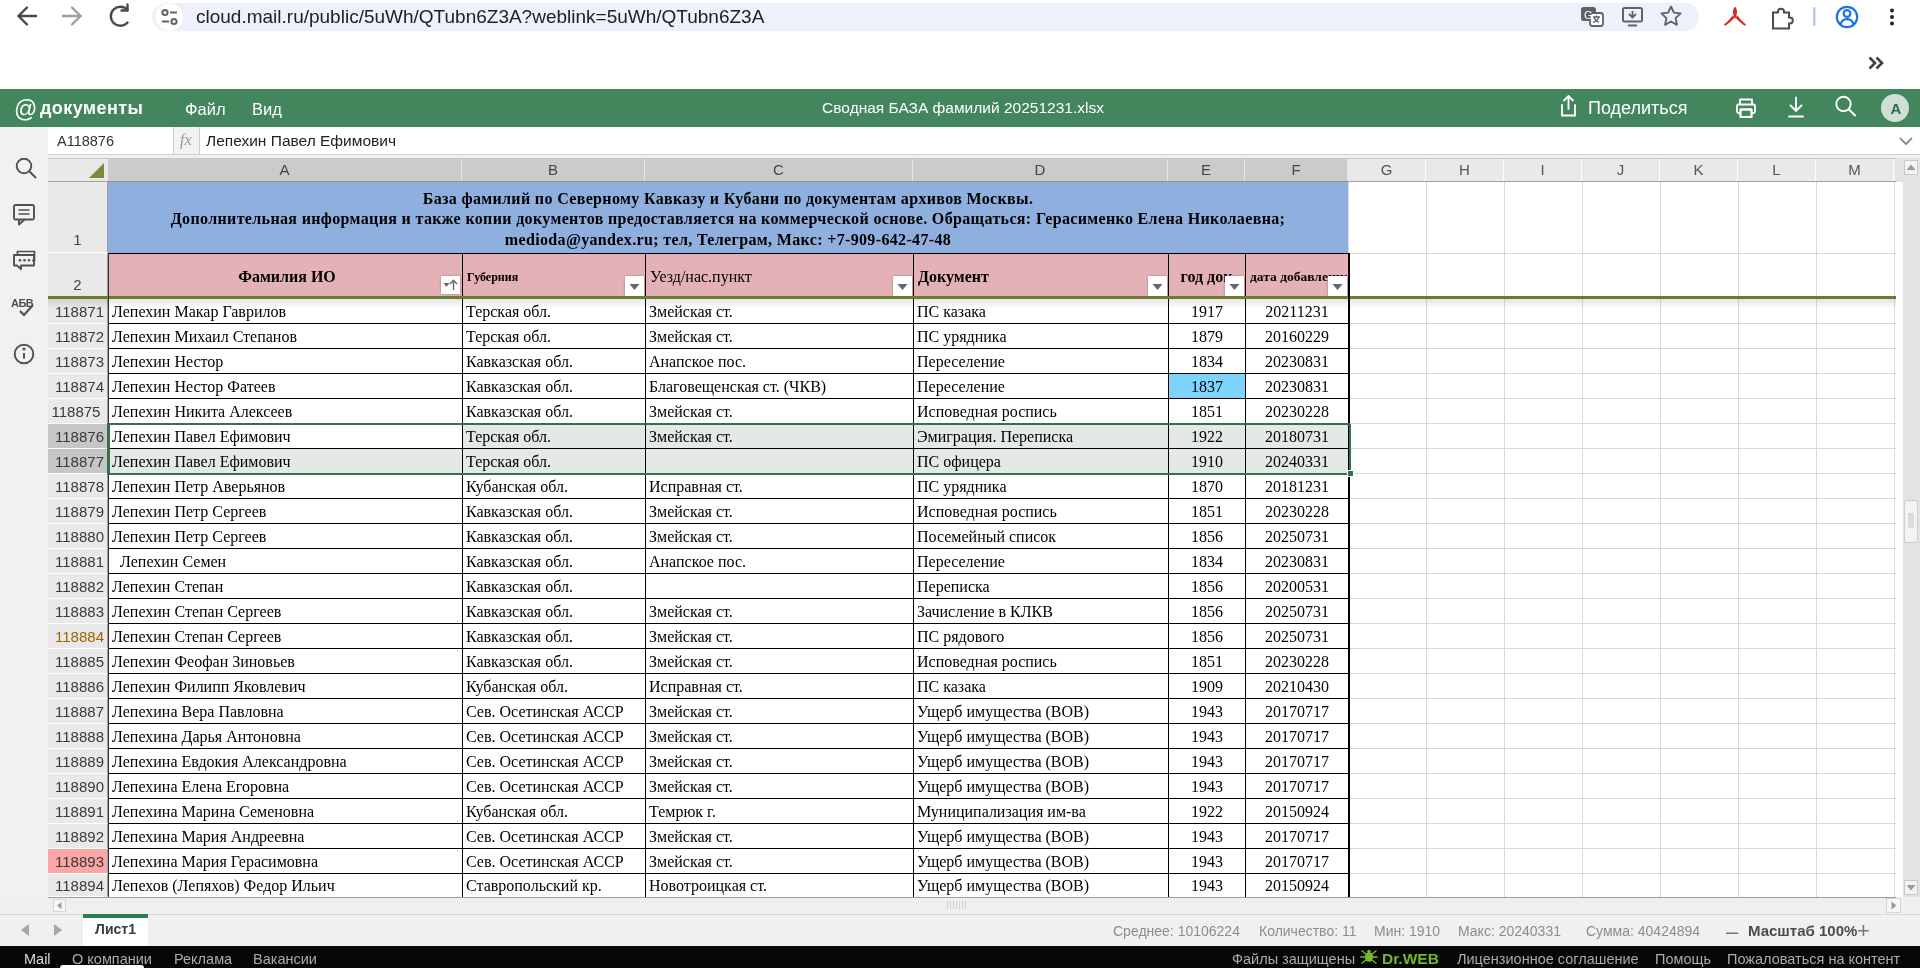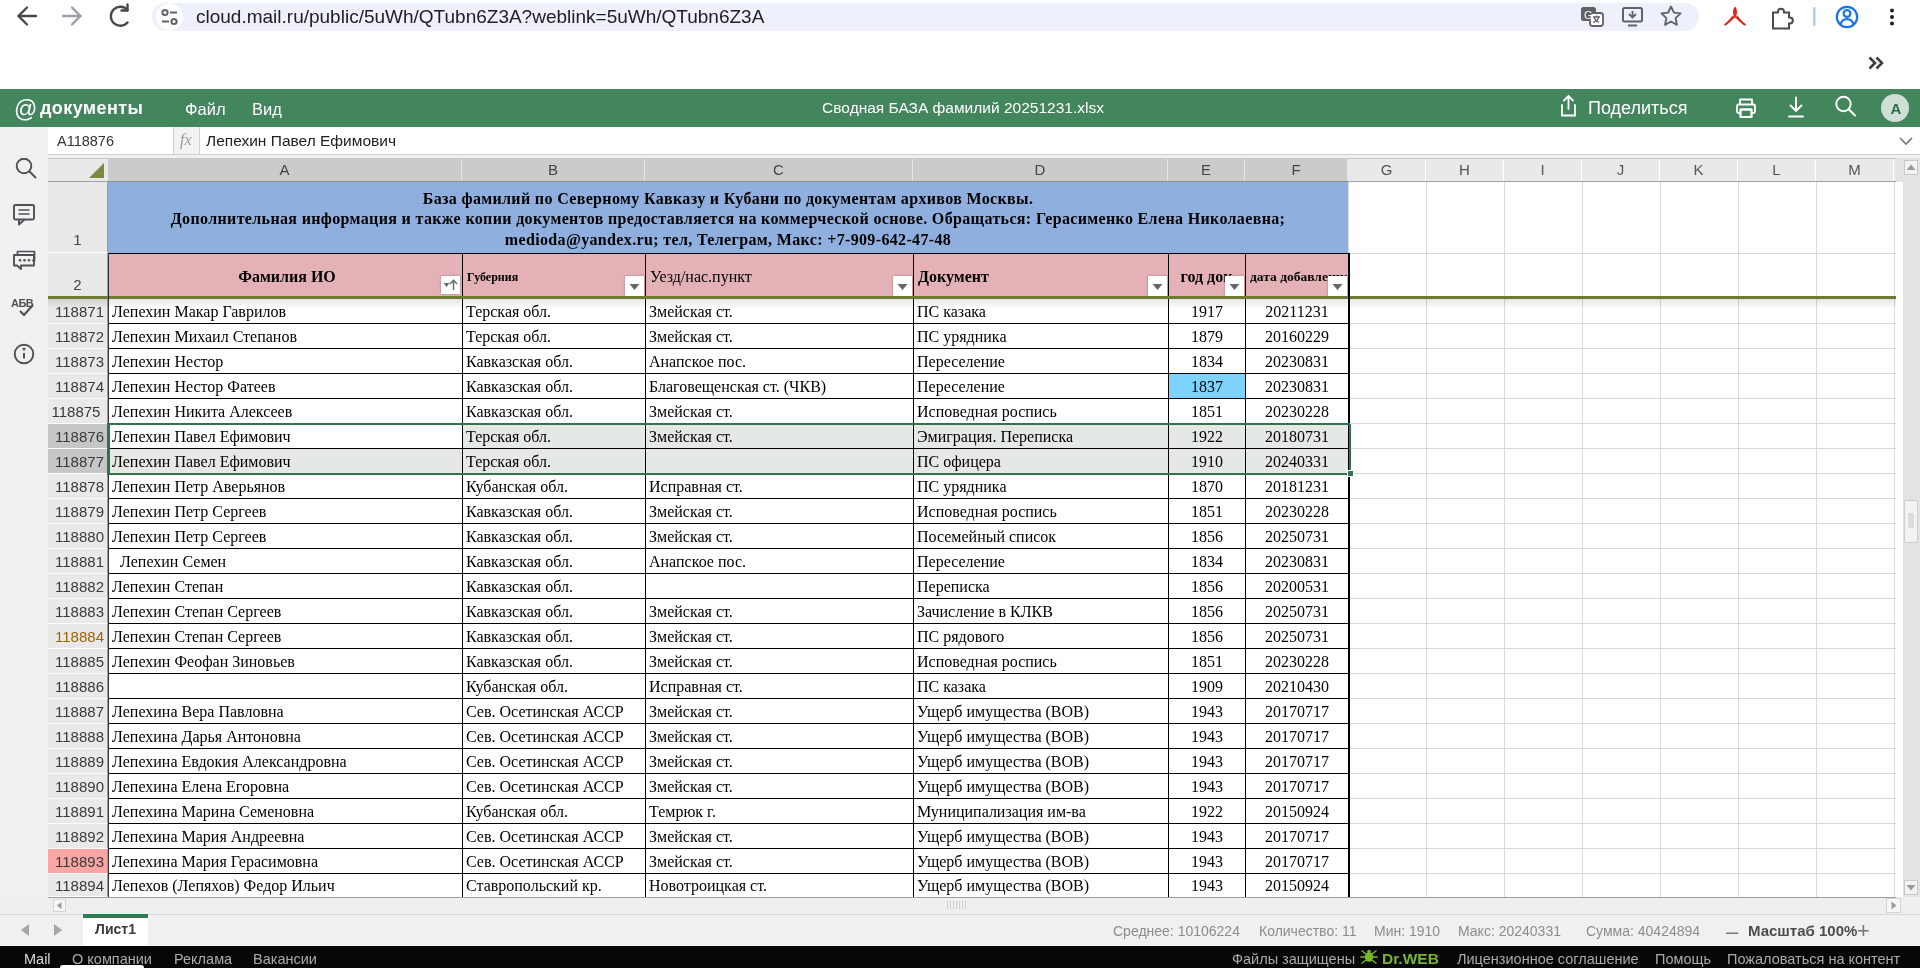--- a/index.html
+++ b/index.html
@@ -340,20 +340,21 @@
 <div class="a" style="left:108px;top:648px;width:1242px;height:1px;background:#000"></div>
 <div class="a" style="left:48px;top:649px;width:60px;height:25px;background:#e9e9e9;border-right:1px solid #9e9e9e;border-bottom:1px solid #fdfdfd;color:#3a3a3a;font-size:15px;text-align:right;line-height:25px;padding-right:3px">118885</div>
 <div class="a ser" style="left:109px;top:649px;width:353px;height:25px;background:#fff;padding-left:3px;color:#000;font-size:16px;text-align:left;line-height:25px;white-space:nowrap;overflow:hidden">Лепехин Феофан Зиновьев</div>
 <div class="a ser" style="left:463px;top:649px;width:182px;height:25px;background:#fff;padding-left:3px;color:#000;font-size:16px;text-align:left;line-height:25px;white-space:nowrap;overflow:hidden">Кавказская обл.</div>
 <div class="a ser" style="left:646px;top:649px;width:267px;height:25px;background:#fff;padding-left:3px;color:#000;font-size:16px;text-align:left;line-height:25px;white-space:nowrap;overflow:hidden">Змейская ст.</div>
 <div class="a ser" style="left:914px;top:649px;width:254px;height:25px;background:#fff;padding-left:3px;color:#000;font-size:16px;text-align:left;line-height:25px;white-space:nowrap;overflow:hidden">Исповедная роспись</div>
 <div class="a ser" style="left:1169px;top:649px;width:76px;height:25px;background:#fff;color:#000;font-size:16px;text-align:center;line-height:25px;white-space:nowrap;overflow:hidden">1851</div>
 <div class="a ser" style="left:1246px;top:649px;width:102px;height:25px;background:#fff;color:#000;font-size:16px;text-align:center;line-height:25px;white-space:nowrap;overflow:hidden">20230228</div>
 <div class="a" style="left:108px;top:673px;width:1242px;height:1px;background:#000"></div>
 <div class="a" style="left:48px;top:674px;width:60px;height:25px;background:#e9e9e9;border-right:1px solid #9e9e9e;border-bottom:1px solid #fdfdfd;color:#3a3a3a;font-size:15px;text-align:right;line-height:25px;padding-right:3px">118886</div>
+<div class="a ser" style="left:109px;top:674px;width:353px;height:25px;background:#fff;padding-left:3px;color:#000;font-size:16px;text-align:left;line-height:25px;white-space:nowrap;overflow:hidden">Лепехин Филипп Яковлевич</div>
 <div class="a ser" style="left:463px;top:674px;width:182px;height:25px;background:#fff;padding-left:3px;color:#000;font-size:16px;text-align:left;line-height:25px;white-space:nowrap;overflow:hidden">Кубанская обл.</div>
 <div class="a ser" style="left:646px;top:674px;width:267px;height:25px;background:#fff;padding-left:3px;color:#000;font-size:16px;text-align:left;line-height:25px;white-space:nowrap;overflow:hidden">Исправная ст.</div>
 <div class="a ser" style="left:914px;top:674px;width:254px;height:25px;background:#fff;padding-left:3px;color:#000;font-size:16px;text-align:left;line-height:25px;white-space:nowrap;overflow:hidden">ПС казака</div>
 <div class="a ser" style="left:1169px;top:674px;width:76px;height:25px;background:#fff;color:#000;font-size:16px;text-align:center;line-height:25px;white-space:nowrap;overflow:hidden">1909</div>
 <div class="a ser" style="left:1246px;top:674px;width:102px;height:25px;background:#fff;color:#000;font-size:16px;text-align:center;line-height:25px;white-space:nowrap;overflow:hidden">20210430</div>
 <div class="a" style="left:108px;top:698px;width:1242px;height:1px;background:#000"></div>
 <div class="a" style="left:48px;top:699px;width:60px;height:25px;background:#e9e9e9;border-right:1px solid #9e9e9e;border-bottom:1px solid #fdfdfd;color:#3a3a3a;font-size:15px;text-align:right;line-height:25px;padding-right:3px">118887</div>
 <div class="a ser" style="left:109px;top:699px;width:353px;height:25px;background:#fff;padding-left:3px;color:#000;font-size:16px;text-align:left;line-height:25px;white-space:nowrap;overflow:hidden">Лепехина Вера Павловна</div>
 <div class="a ser" style="left:463px;top:699px;width:182px;height:25px;background:#fff;padding-left:3px;color:#000;font-size:16px;text-align:left;line-height:25px;white-space:nowrap;overflow:hidden">Сев. Осетинская АССР</div>
 <div class="a ser" style="left:646px;top:699px;width:267px;height:25px;background:#fff;padding-left:3px;color:#000;font-size:16px;text-align:left;line-height:25px;white-space:nowrap;overflow:hidden">Змейская ст.</div>

